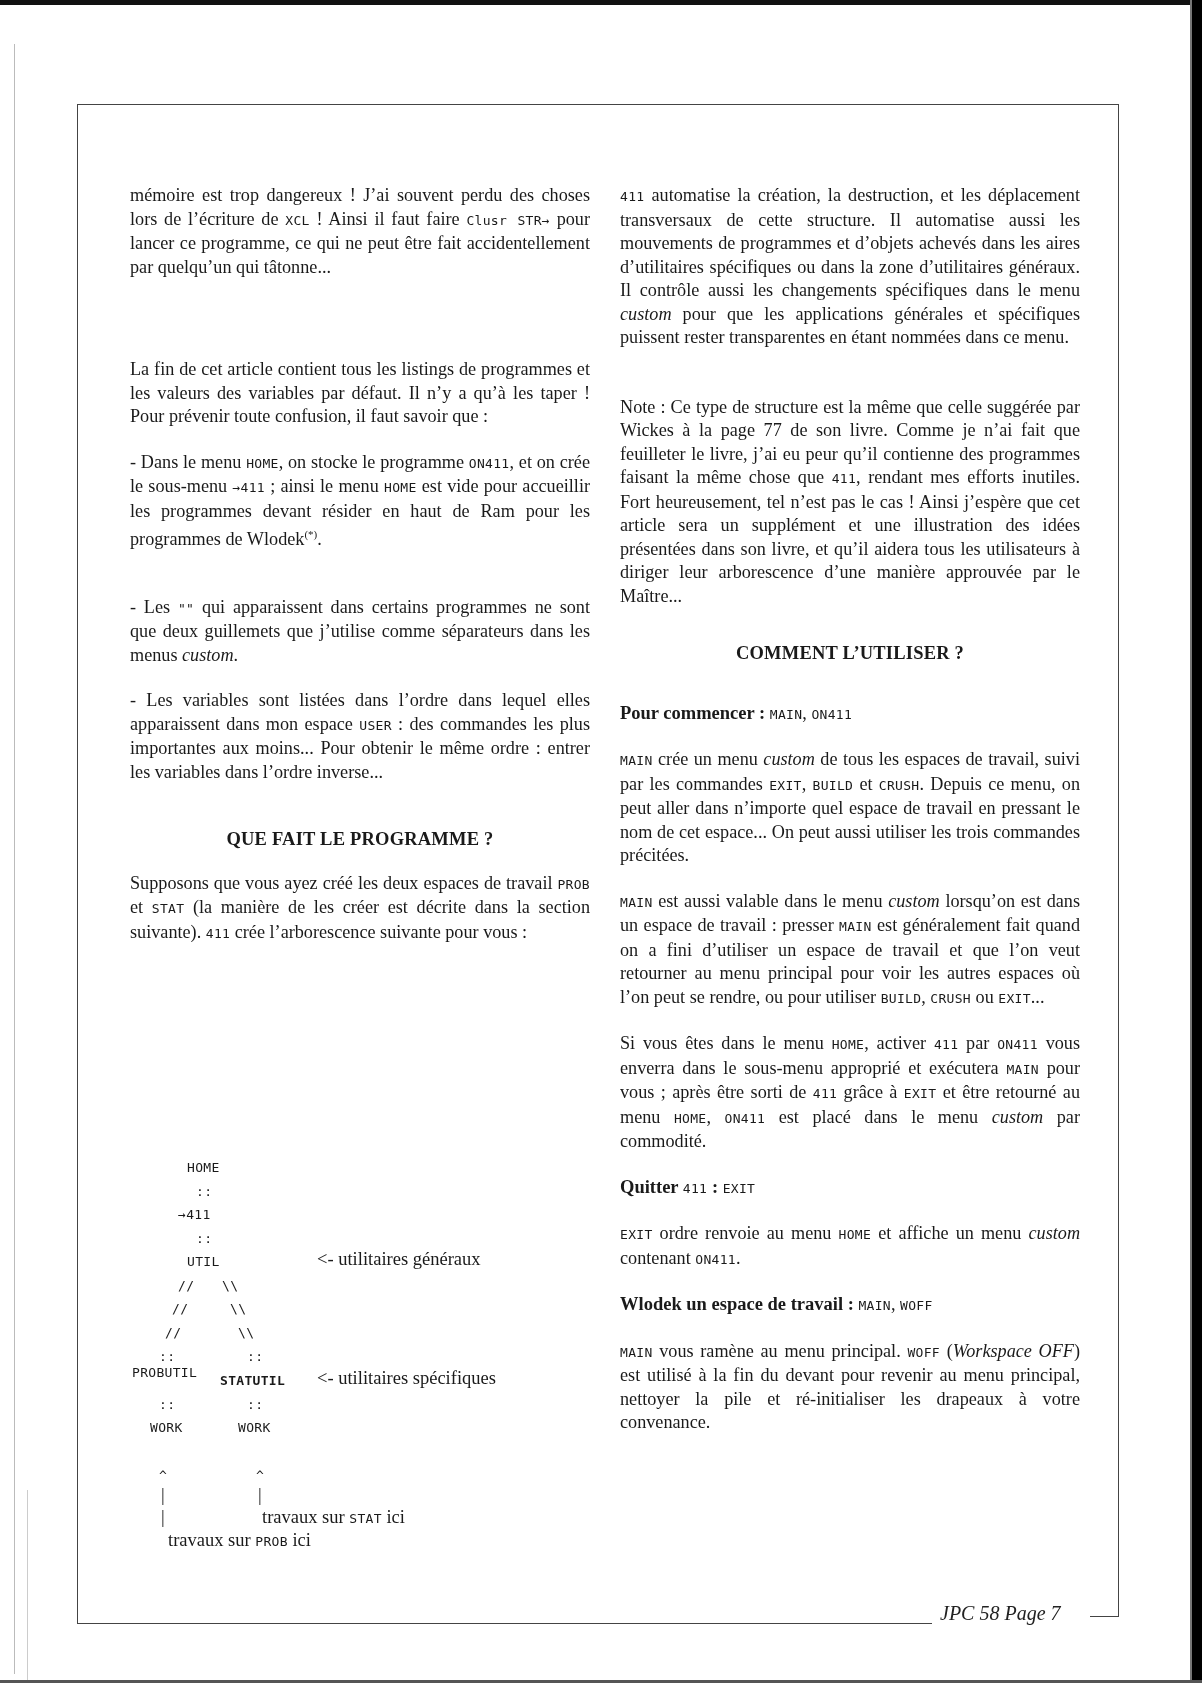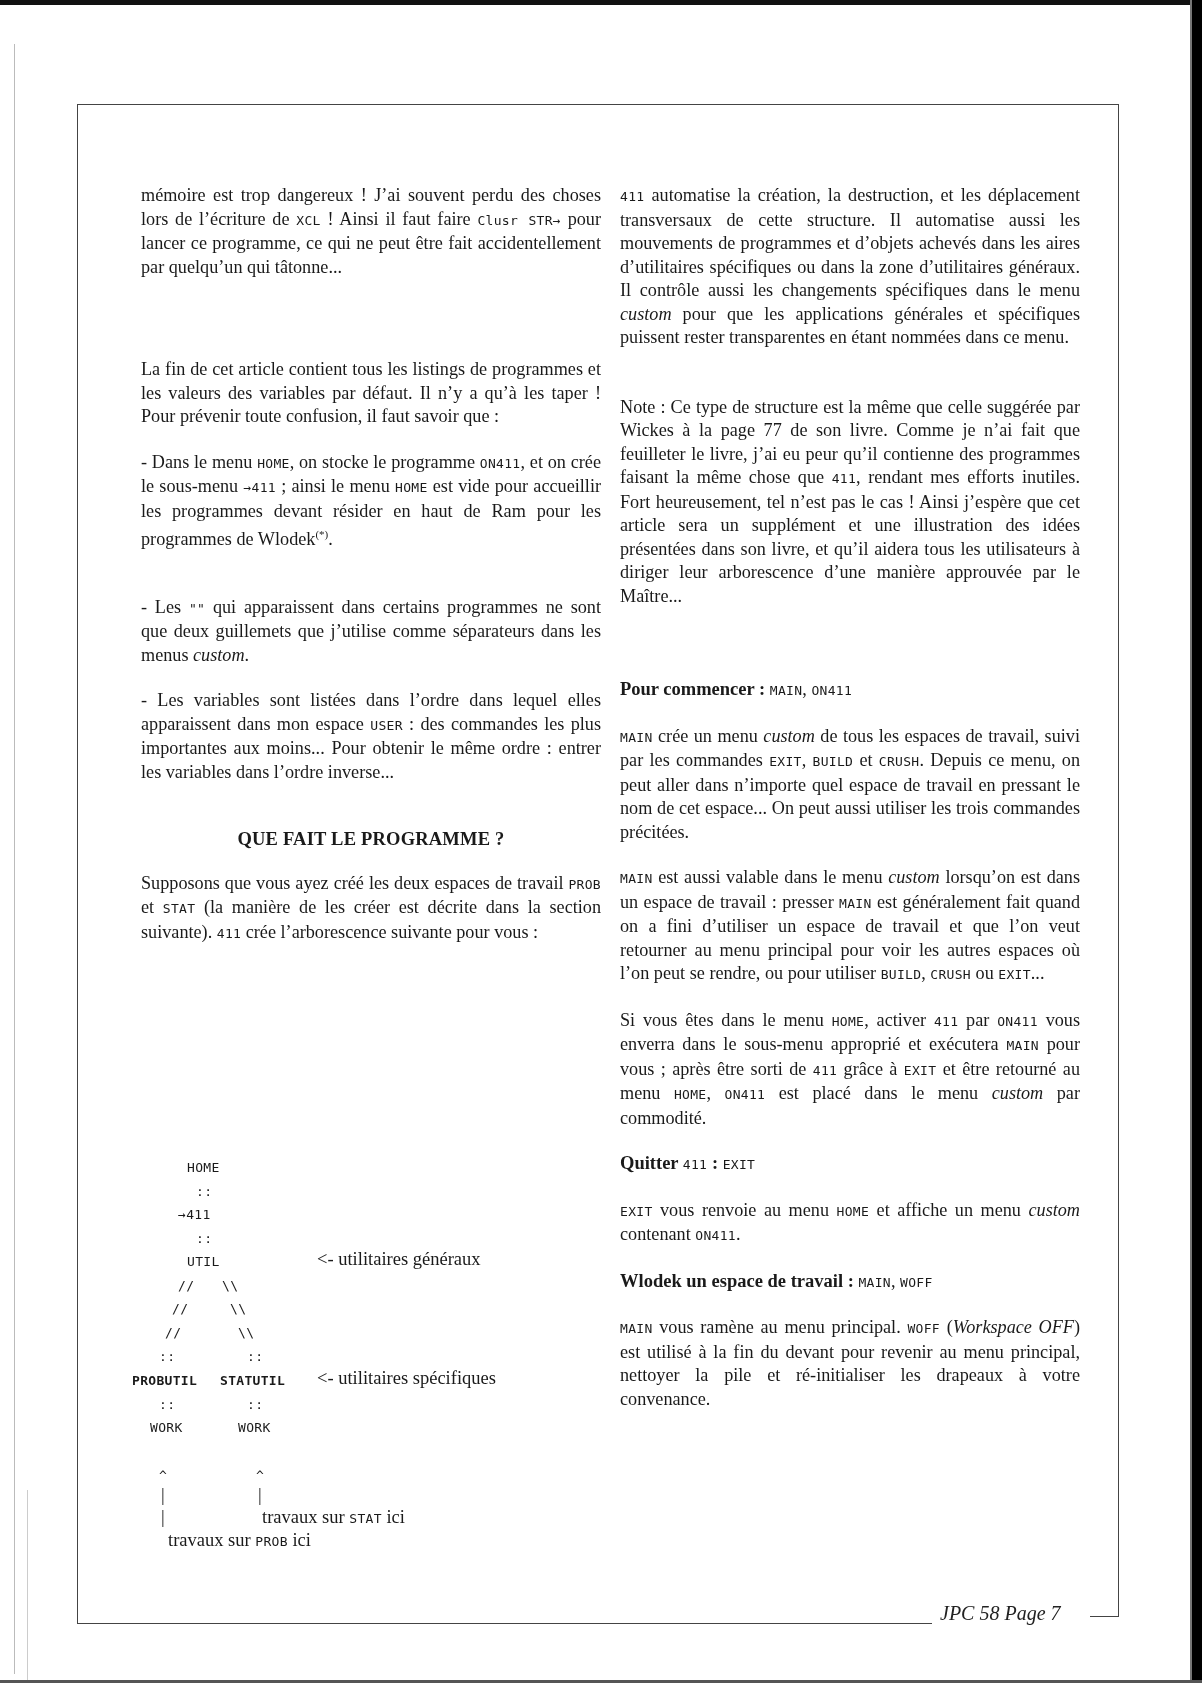--- a/index.html
+++ b/index.html
@@ -20,21 +20,21 @@
     .frame-right { position: absolute; left: 1118px; top: 104px; width: 1px; height: 1512px; background: #444; }
     .frame-bottom { position: absolute; left: 77px; top: 1623px; width: 855px; height: 1px; background: #444; }
     .frame-bottom-right { position: absolute; left: 1090px; top: 1616px; width: 29px; height: 1px; background: #444; }
 
     .footer {
       position: absolute; left: 940px; top: 1602px;
       font-style: italic; font-size: 20px; color: #222; white-space: nowrap;
     }
 
     .col { position: absolute; width: 460px; font-size: 18.2px; line-height: 23.5px; }
-    .col-left { left: 130px; top: 184px; margin-left: 11px; }
+    .col-left { left: 130px; top: 184px; }
     .col-right { left: 620px; top: 184px; }
     .col p { margin: 0; text-align: justify; }
     .mono {
       font-family: "DejaVu Sans Mono", "Liberation Mono", monospace;
       font-size: 13px; letter-spacing: 0.3px;
     }
     .it { font-style: italic; }
     h2 {
       margin: 0; font-size: 18.5px; font-weight: bold; text-align: center;
       letter-spacing: 0.2px;
@@ -98,21 +98,21 @@
   <span class="t mono" style="left:57px; top:94px;">UTIL</span>
   <span class="t serif" style="left:187px; top:89px;">&lt;- utilitaires généraux</span>
   <span class="t mono" style="left:48px; top:118px;">//</span>
   <span class="t mono" style="left:92px; top:118px;">\\</span>
   <span class="t mono" style="left:42px; top:141px;">//</span>
   <span class="t mono" style="left:100px; top:141px;">\\</span>
   <span class="t mono" style="left:35px; top:165px;">//</span>
   <span class="t mono" style="left:108px; top:165px;">\\</span>
   <span class="t mono" style="left:29px; top:189px;">::</span>
   <span class="t mono" style="left:117px; top:189px;">::</span>
-  <span class="t mono" style="left:2px; top:213px;font-weight:bold;">PROBUTIL</span>
+  <span class="t mono" style="left:2px; top:205px;">PROBUTIL</span>
   <span class="t mono" style="left:90px; top:213px;font-weight:bold;">STATUTIL</span>
   <span class="t serif" style="left:187px; top:208px;">&lt;- utilitaires spécifiques</span>
   <span class="t mono" style="left:29px; top:237px;">::</span>
   <span class="t mono" style="left:117px; top:237px;">::</span>
   <span class="t mono" style="left:20px; top:260px;">WORK</span>
   <span class="t mono" style="left:108px; top:260px;">WORK</span>
   <span class="t mono" style="left:29px; top:308px;">^</span>
   <span class="t mono" style="left:126px; top:308px;">^</span>
   <span class="t serif" style="left:31px; top:325px;">|</span>
   <span class="t serif" style="left:128px; top:325px;">|</span>
@@ -121,38 +121,39 @@
   <span class="t serif" style="left:38px; top:370px;"><span>travaux sur </span><span class="mono">PROB</span><span> ici</span></span>
 </div>
 
 <div class="col col-right">
   <p><span class="mono">411</span><span> automatise la création, la destruction, et les déplacement transversaux de cette structure. Il automatise aussi les mouvements de programmes et d’objets achevés dans les aires d’utilitaires spécifiques ou dans la zone d’utilitaires généraux. Il contrôle aussi les changements spécifiques dans le menu </span><span class="it">custom</span><span> pour que les applications générales et spécifiques puissent rester transparentes en étant nommées dans ce menu.</span></p>
   <div style="height:46px;"></div>
 
   <p><span>Note : Ce type de structure est la même que celle suggérée par Wickes à la page 77 de son livre. Comme je n’ai fait que feuilleter le livre, j’ai eu peur qu’il contienne des programmes faisant la même chose que </span><span class="mono">411</span><span>, rendant mes efforts inutiles. Fort heureusement, tel n’est pas le cas ! Ainsi j’espère que cet article sera un supplément et une illustration des idées présentées dans son livre, et qu’il aidera tous les utilisateurs à diriger leur arborescence d’une manière approuvée par le Maître...</span></p>
   <div style="height:34px;"></div>
 
+  <h2>COMMENT L’UTILISER ?</h2>
   <div style="height:36px;"></div>
 
   <p class="sub-line"></p><h3>Pour commencer : </h3><span class="mono">MAIN</span><span>, </span><span class="mono">ON411</span><p></p>
   <div style="height:22px;"></div>
 
   <p><span class="mono">MAIN</span><span> crée un menu </span><span class="it">custom</span><span> de tous les espaces de travail, suivi par les commandes </span><span class="mono">EXIT</span><span>, </span><span class="mono">BUILD</span><span> et </span><span class="mono">CRUSH</span><span>. Depuis ce menu, on peut aller dans n’importe quel espace de travail en pressant le nom de cet espace... On peut aussi utiliser les trois commandes précitées.</span></p>
   <div style="height:22px;"></div>
 
   <p><span class="mono">MAIN</span><span> est aussi valable dans le menu </span><span class="it">custom</span><span> lorsqu’on est dans un espace de travail : presser </span><span class="mono">MAIN</span><span> est généralement fait quand on a fini d’utiliser un espace de travail et que l’on veut retourner au menu principal pour voir les autres espaces où l’on peut se rendre, ou pour utiliser </span><span class="mono">BUILD</span><span>, </span><span class="mono">CRUSH</span><span> ou </span><span class="mono">EXIT</span><span>...</span></p>
   <div style="height:22px;"></div>
 
   <p><span>Si vous êtes dans le menu </span><span class="mono">HOME</span><span>, activer </span><span class="mono">411</span><span> par </span><span class="mono">ON411</span><span> vous enverra dans le sous-menu approprié et exécutera </span><span class="mono">MAIN</span><span> pour vous ; après être sorti de </span><span class="mono">411</span><span> grâce à </span><span class="mono">EXIT</span><span> et être retourné au menu </span><span class="mono">HOME</span><span>, </span><span class="mono">ON411</span><span> est placé dans le menu </span><span class="it">custom</span><span> par commodité.</span></p>
   <div style="height:22px;"></div>
 
   <p class="sub-line"></p><h3>Quitter </h3><span class="mono">411</span><h3> : </h3><span class="mono">EXIT</span><p></p>
   <div style="height:22px;"></div>
 
-  <p><span class="mono">EXIT</span><span> vous renvoie au menu </span><span class="mono">HOME</span><span> et affiche un menu </span><span class="it">custom</span><span> contenant </span><span class="mono">ON411</span><span>.</span></p>
+  <p><span class="mono">EXIT</span><span> ordre renvoie au menu </span><span class="mono">HOME</span><span> et affiche un menu </span><span class="it">custom</span><span> contenant </span><span class="mono">ON411</span><span>.</span></p>
   <div style="height:22px;"></div>
 
   <p class="sub-line"></p><h3>Wlodek un espace de travail : </h3><span class="mono">MAIN</span><span>, </span><span class="mono">WOFF</span><p></p>
   <div style="height:22px;"></div>
 
   <p><span class="mono">MAIN</span><span> vous ramène au menu principal. </span><span class="mono">WOFF</span><span> (</span><span class="it">Workspace OFF</span><span>) est utilisé à la fin du devant pour revenir au menu principal, nettoyer la pile et ré-initialiser les drapeaux à votre convenance.</span></p>
 </div>
 
 <div class="footer">JPC 58 Page 7</div>
 

